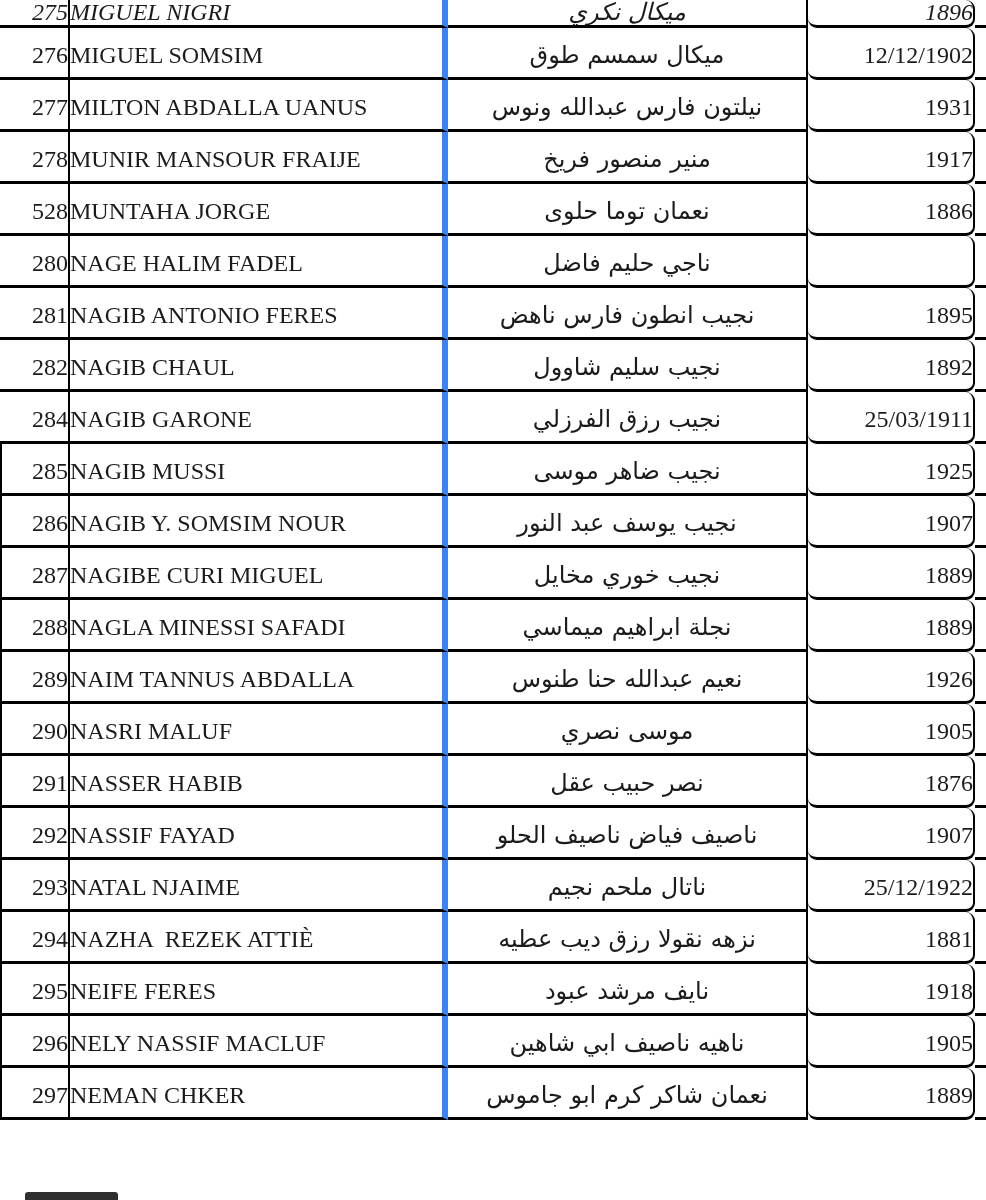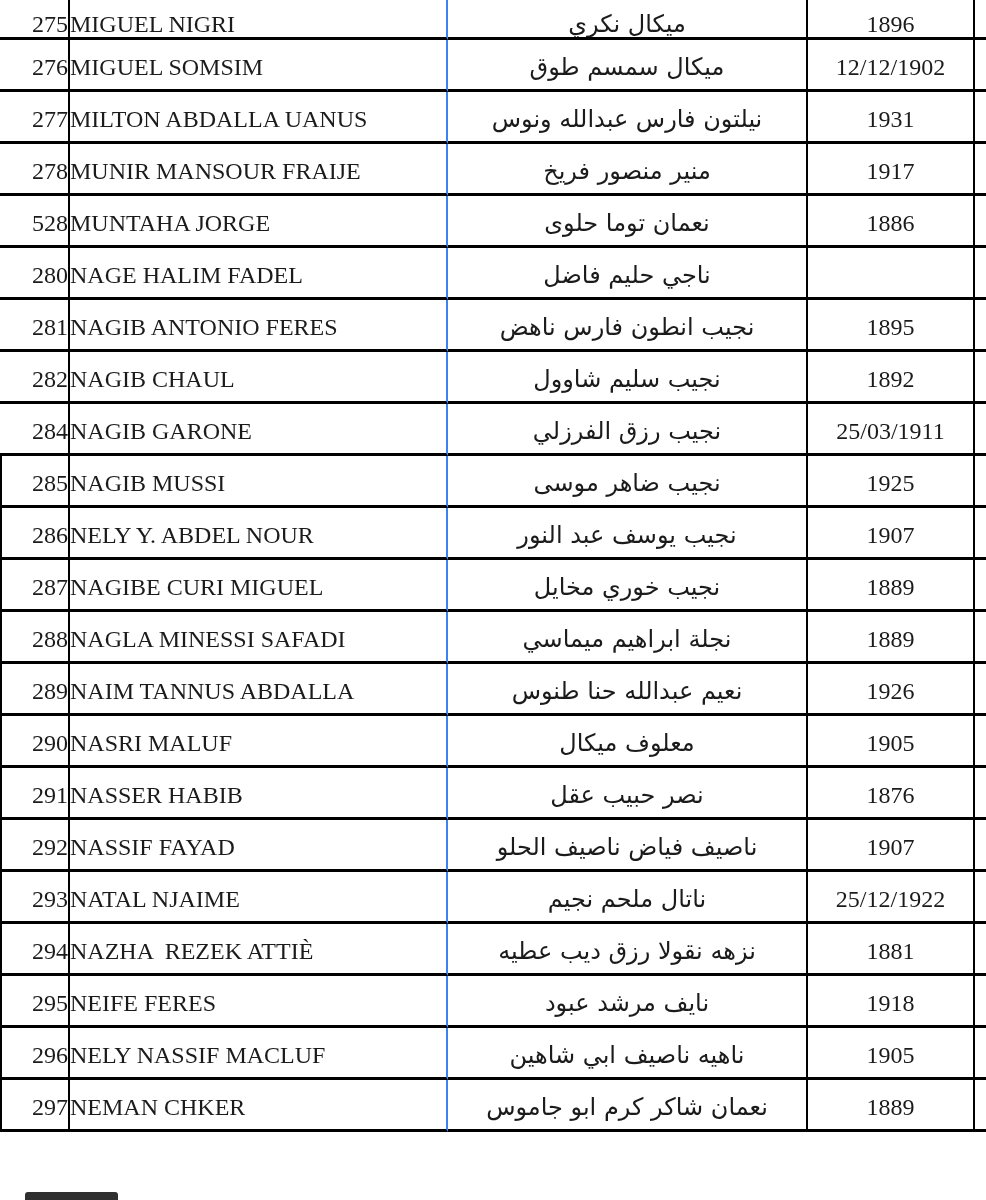--- a/index.html
+++ b/index.html
@@ -30,50 +30,52 @@
     vertical-align: middle;
     padding: 6px 0 0 0;
     border-bottom: 3px solid #000000;
     overflow: hidden;
     font-size: 24px;
     line-height: 1.05;
   }
   
   table.records tr:first-child td {
     height: 24px;
-    padding-top: 12px;
+    padding-top: 0;
+    font-style: italic;
   }
   td.c-num {
     text-align: right;
     padding-right: 5px;
     border-right: 2px solid #000000;
     font-size: 23px;
   }
   
   table.records tr:nth-child(n+10) td.c-num {
     border-left: 2px solid #000000;
   }
   td.c-name {
     text-align: left;
     padding-left: 6px;
-    border-right: 2px solid #3b82f6;
+    border-right: 6px solid #3b82f6;
     white-space: pre;
   }
   td.c-arabic {
     direction: rtl;
     text-align: center;
     padding-right: 3px;
     border-right: 2px solid #000000;
     font-family: "DejaVu Sans", sans-serif;
     font-size: 22px;
   }
   td.c-year {
-    text-align: center;
+    text-align: right;
     padding-left: 16px;
     border-right: 2px solid #000000;
+    border-radius: 9px;
   }
   td.c-edge {
     border-right: none;
   }
   .scan-artifact {
     position: absolute;
     left: 25px;
     top: 1192px;
     width: 93px;
     height: 9px;
@@ -169,21 +171,21 @@
   <tr>
     <td class="c-num">285</td>
     <td class="c-name">NAGIB MUSSI</td>
     <td class="c-arabic" dir="rtl">نجيب ضاهر موسى</td>
     <td class="c-year">1925</td>
     <td class="c-edge"></td>
   </tr>
 
   <tr>
     <td class="c-num">286</td>
-    <td class="c-name">NELY Y. ABDEL NOUR</td>
+    <td class="c-name">NAGIB Y. SOMSIM NOUR</td>
     <td class="c-arabic" dir="rtl">نجيب يوسف عبد النور</td>
     <td class="c-year">1907</td>
     <td class="c-edge"></td>
   </tr>
 
   <tr>
     <td class="c-num">287</td>
     <td class="c-name">NAGIBE CURI MIGUEL</td>
     <td class="c-arabic" dir="rtl">نجيب خوري مخايل</td>
     <td class="c-year">1889</td>
@@ -202,21 +204,21 @@
     <td class="c-num">289</td>
     <td class="c-name">NAIM TANNUS ABDALLA</td>
     <td class="c-arabic" dir="rtl">نعيم عبدالله حنا طنوس</td>
     <td class="c-year">1926</td>
     <td class="c-edge"></td>
   </tr>
 
   <tr>
     <td class="c-num">290</td>
     <td class="c-name">NASRI MALUF</td>
-    <td class="c-arabic" dir="rtl">معلوف ميكال</td>
+    <td class="c-arabic" dir="rtl">موسى نصري</td>
     <td class="c-year">1905</td>
     <td class="c-edge"></td>
   </tr>
 
   <tr>
     <td class="c-num">291</td>
     <td class="c-name">NASSER HABIB</td>
     <td class="c-arabic" dir="rtl">نصر حبيب عقل</td>
     <td class="c-year">1876</td>
     <td class="c-edge"></td>

